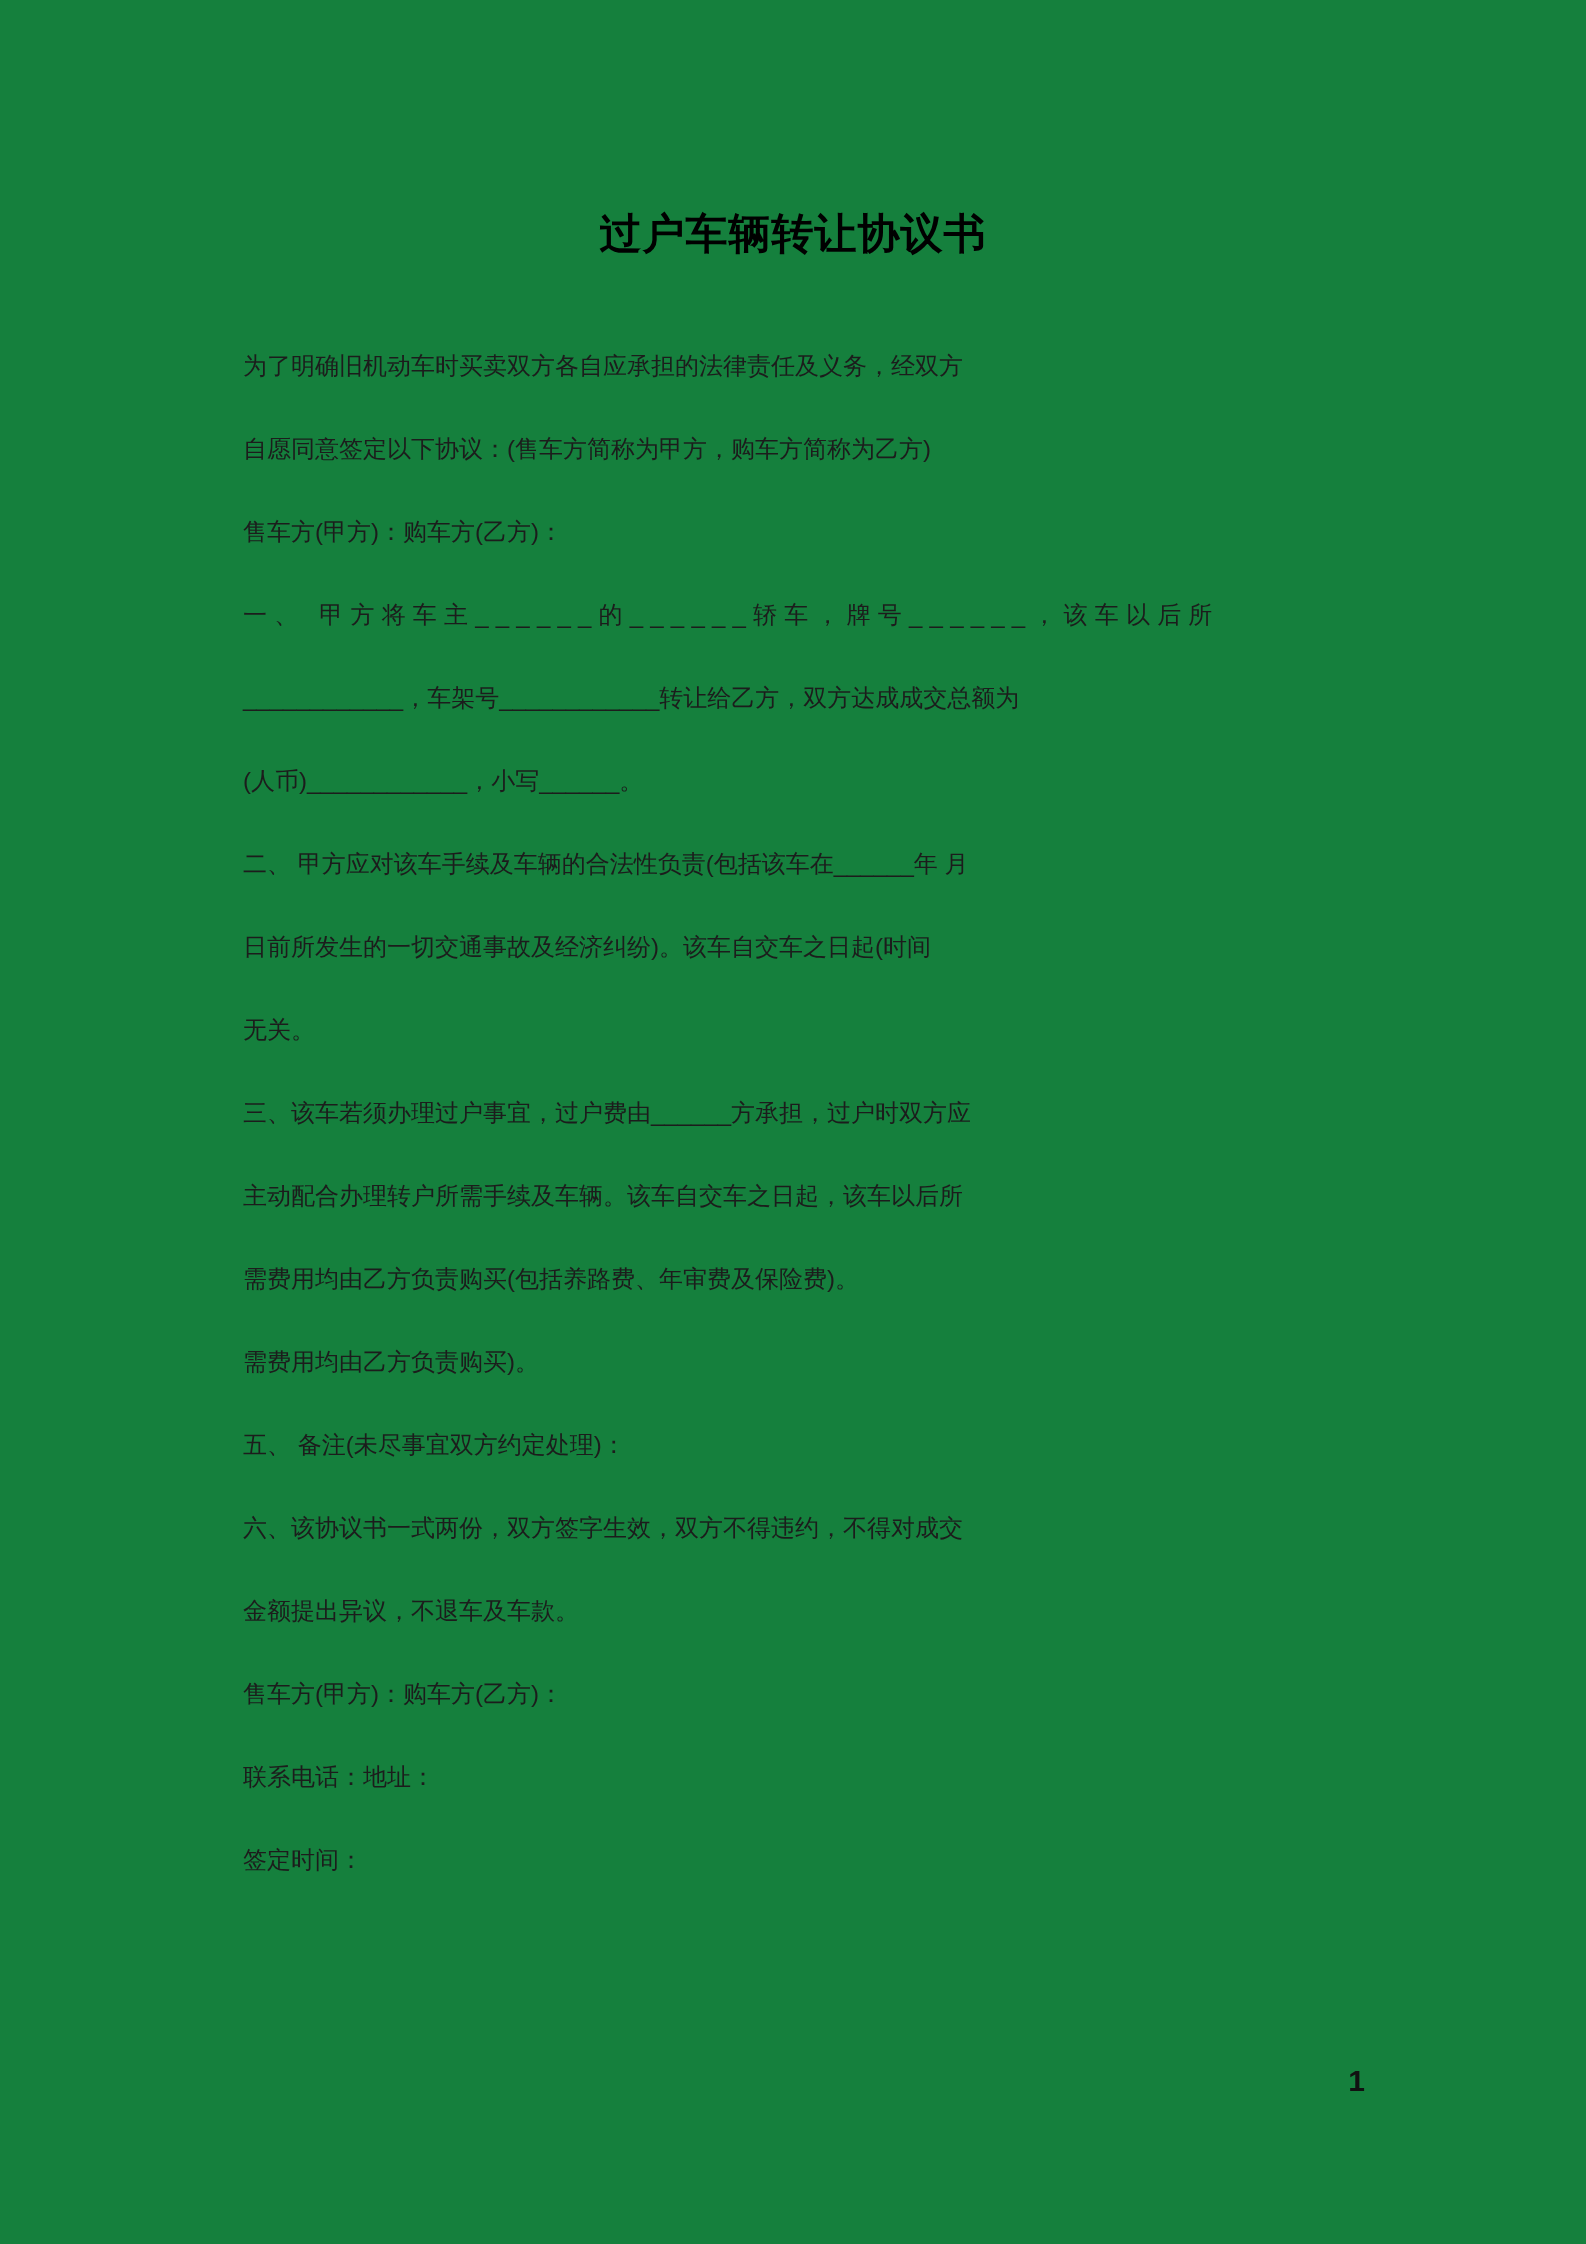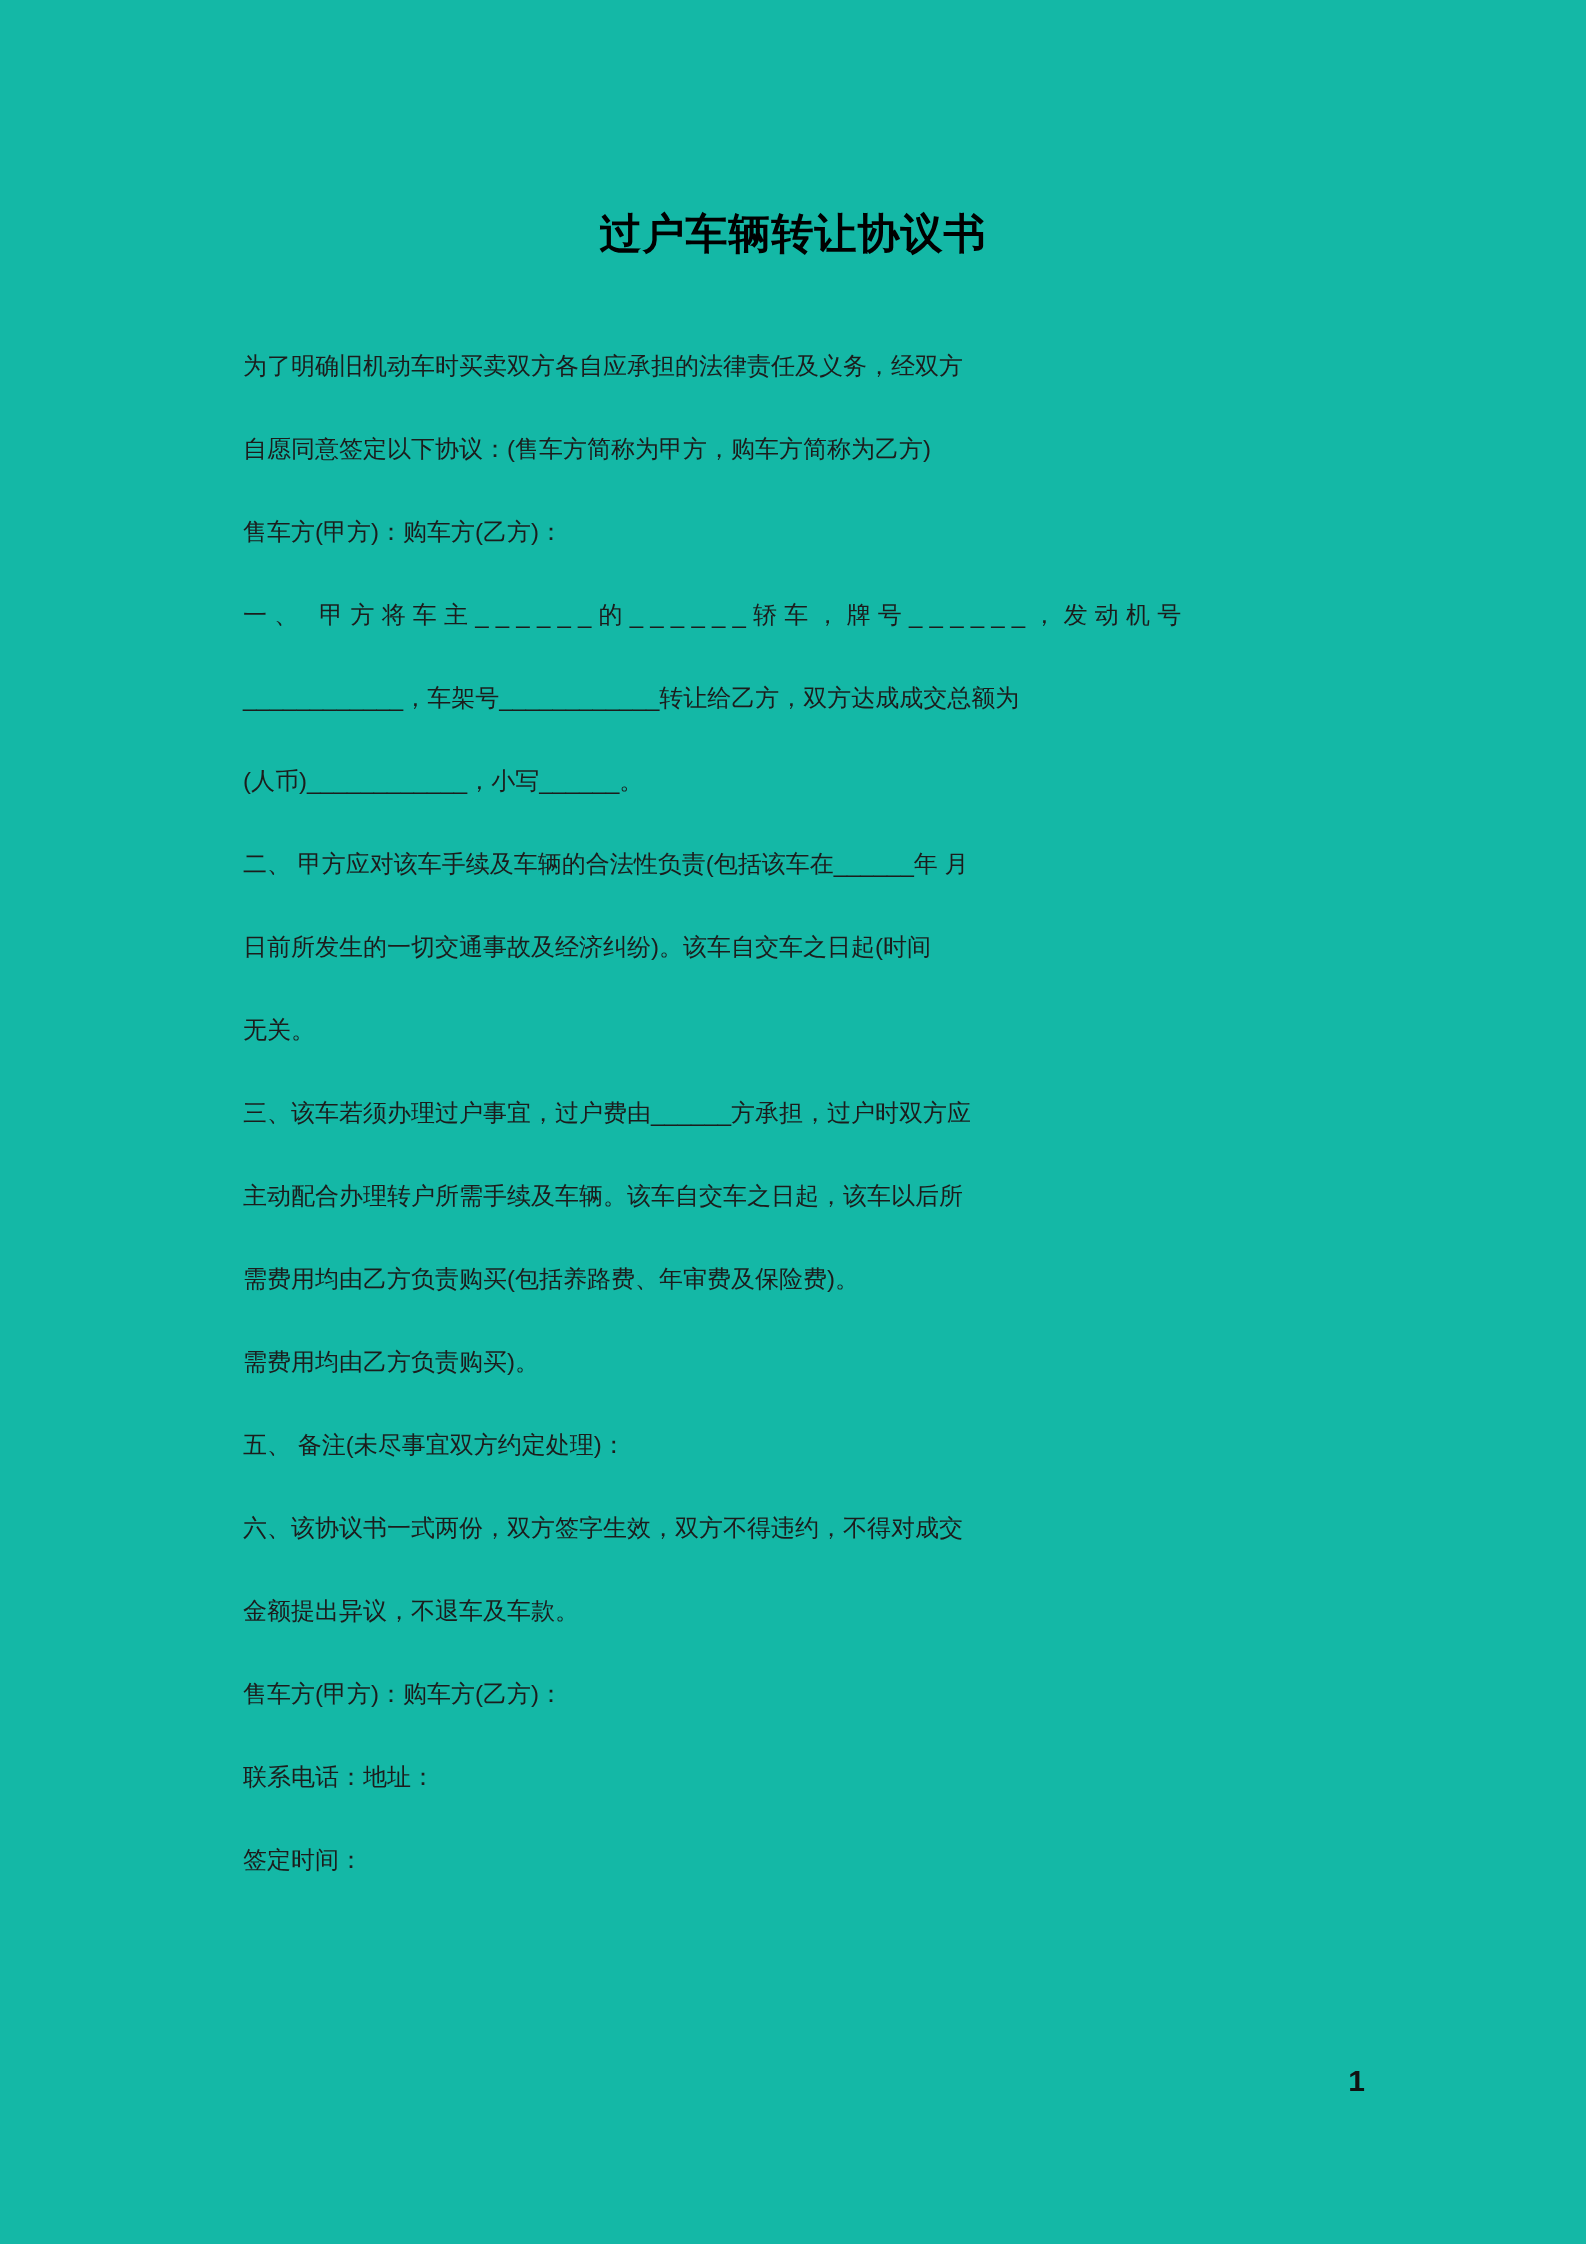--- a/index.html
+++ b/index.html
@@ -7,21 +7,21 @@
     padding: 0;
   }
   body {
     background: #ffffff;
     font-family: "Liberation Sans", sans-serif;
   }
   .page {
     position: relative;
     width: 1586px;
     height: 2244px;
-    background: #14b8a6;
+    background: #15803d;
     color: #1a1a1a;
     overflow: hidden;
   }
   .doc-title {
     margin: 0;
     padding-top: 206px;
     text-align: center;
     font-size: 42px;
     font-weight: bold;
     color: #000000;
@@ -53,21 +53,21 @@
 <body>
 
 <div class="page">
 
   <h1 class="doc-title">过户车辆转让协议书</h1>
 
   <div class="doc-body">
     <div class="line">为了明确旧机动车时买卖双方各自应承担的法律责任及义务，经双方</div>
     <div class="line">自愿同意签定以下协议：(售车方简称为甲方，购车方简称为乙方)</div>
     <div class="line">售车方(甲方)：购车方(乙方)：</div>
-    <div class="line spread">一、 甲方将车主______的______轿车，牌号______，发动机号</div>
+    <div class="line spread">一、 甲方将车主______的______轿车，牌号______，该车以后所</div>
     <div class="line">____________，车架号____________转让给乙方，双方达成成交总额为</div>
     <div class="line">(人币)____________，小写______。</div>
     <div class="line">二、 甲方应对该车手续及车辆的合法性负责(包括该车在______年 月</div>
     <div class="line">日前所发生的一切交通事故及经济纠纷)。该车自交车之日起(时间</div>
     <div class="line">无关。</div>
     <div class="line">三、该车若须办理过户事宜，过户费由______方承担，过户时双方应</div>
     <div class="line">主动配合办理转户所需手续及车辆。该车自交车之日起，该车以后所</div>
     <div class="line">需费用均由乙方负责购买(包括养路费、年审费及保险费)。</div>
     <div class="line">需费用均由乙方负责购买)。</div>
     <div class="line">五、 备注(未尽事宜双方约定处理)：</div>

